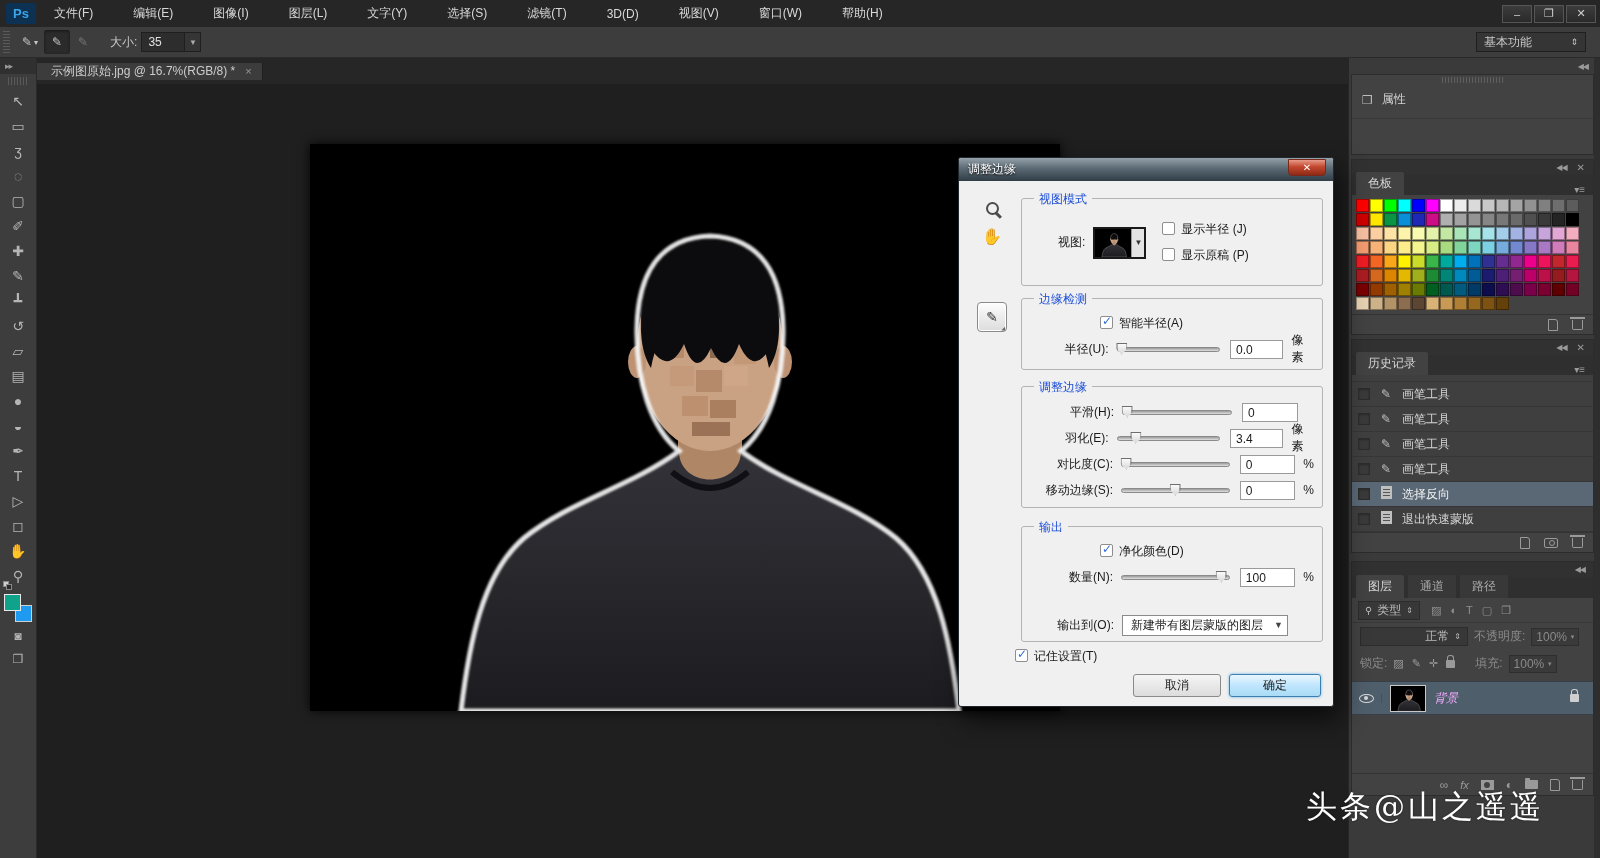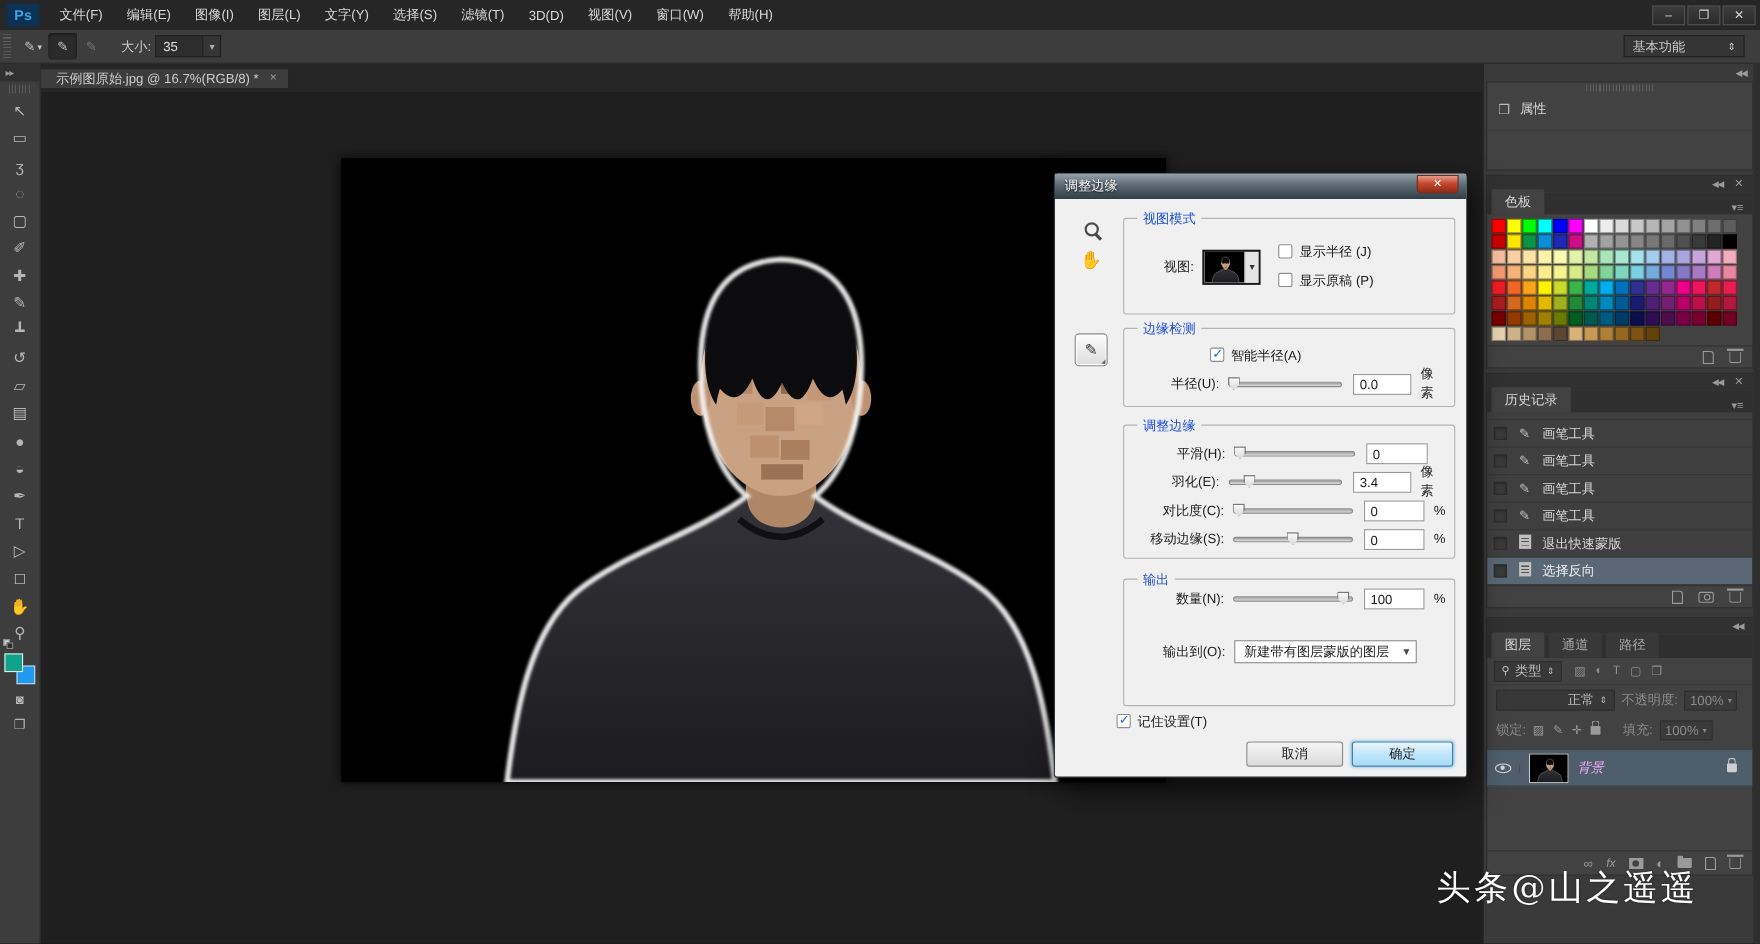--- a/index.html
+++ b/index.html
@@ -3,21 +3,21 @@
 <meta charset="utf-8">
 <style>
   * { margin:0; padding:0; box-sizing:border-box; }
   html,body { width:1600px; height:858px; background:#111; }
   body { font-family:"Liberation Sans","DejaVu Sans",sans-serif; font-size:12px; color:#d6d6d6; }
   .app { position:relative; width:1600px; height:858px; background:#1f1f1f; overflow:hidden; }
 
   
   .menubar { position:absolute; left:0; top:0; right:0; height:27px; background:#262626; display:flex; align-items:center; z-index:30; }
   .ps-logo { width:30px; height:21px; margin:0 8px 0 6px; background:#0d3152; color:#3ca4e8; font-weight:bold; font-size:13px; display:flex; align-items:center; justify-content:center; border-radius:2px; }
-  .menus { display:flex; align-items:center; gap:2px; }
+  .menus { display:flex; align-items:center; gap:20px; }
   .menus span { padding:4px 10px; color:#d9d9d9; cursor:default; }
   .win-controls { margin-left:auto; display:flex; gap:2px; padding-right:4px; }
   .win-controls span { width:30px; height:18px; display:flex; align-items:center; justify-content:center; color:#cfcfcf; border:1px solid #555; background:linear-gradient(#3c3c3c,#2a2a2a); font-size:11px; }
 
   
   .optionsbar { position:absolute; left:0; top:27px; right:0; height:31px; background:#3d3d3d; border-bottom:1px solid #2a2a2a; display:flex; align-items:center; z-index:29; }
   .grip-v { width:7px; height:22px; margin:0 6px 0 3px; background:repeating-linear-gradient(to bottom,#5a5a5a 0 1px,transparent 1px 3px); }
   .ob-tool { display:flex; align-items:center; gap:2px; padding:2px 6px; color:#c8c8c8; }
   .ob-btn { width:26px; height:24px; display:flex; align-items:center; justify-content:center; color:#c8c8c8; border-radius:3px; }
   .ob-btn.active { background:#2b2b2b; box-shadow:inset 0 1px 3px #151515; }
@@ -460,29 +460,29 @@
         <div class="hist-row">
             <span class="h-cb"></span>
             <span class="h-ic">✎</span>
             <span>画笔工具</span>
           </div>
         <div class="hist-row">
             <span class="h-cb"></span>
             <span class="h-ic">✎</span>
             <span>画笔工具</span>
           </div>
+        <div class="hist-row selected">
+            <span class="h-cb"></span>
+            <span class="h-ic"><span class="docic"></span></span>
+            <span>选择反向</span>
+          </div>
         <div class="hist-row">
             <span class="h-cb"></span>
             <span class="h-ic"><span class="docic"></span></span>
             <span>退出快速蒙版</span>
-          </div>
-        <div class="hist-row selected">
-            <span class="h-cb"></span>
-            <span class="h-ic"><span class="docic"></span></span>
-            <span>选择反向</span>
           </div>
       </div>
       <div class="p-foot">
         <span class="page" style="position:relative"></span>
         <span class="cam"></span>
         <span class="trash"></span>
       </div>
     </section>
 
     <section class="panel" style="margin-top:8px">
@@ -631,20 +631,23 @@
               <span class="thumb" style="left: 50%;"></span>
             </div>
           <div class="sval">0</div>
           <span class="sunit">%</span>
         </div>
       </div>
     </div>
 
     <div class="dlg-group" style="top:368px;height:116px">
       <span class="dlg-legend">输出</span>
+      <div style="padding:16px 0 0 78px">
+        <label><span class="cb on"></span><span>净化颜色(D)</span></label>
+      </div>
       <div class="srow" style="margin-top:4px">
         <span class="slabel">数量(N):</span>
         <div class="groove">
             <span class="thumb" style="left: 93%;"></span>
           </div>
         <div class="sval">100</div>
         <span class="sunit">%</span>
       </div>
       <div class="srow" style="margin-top:22px">
         <span class="slabel">输出到(O):</span>

